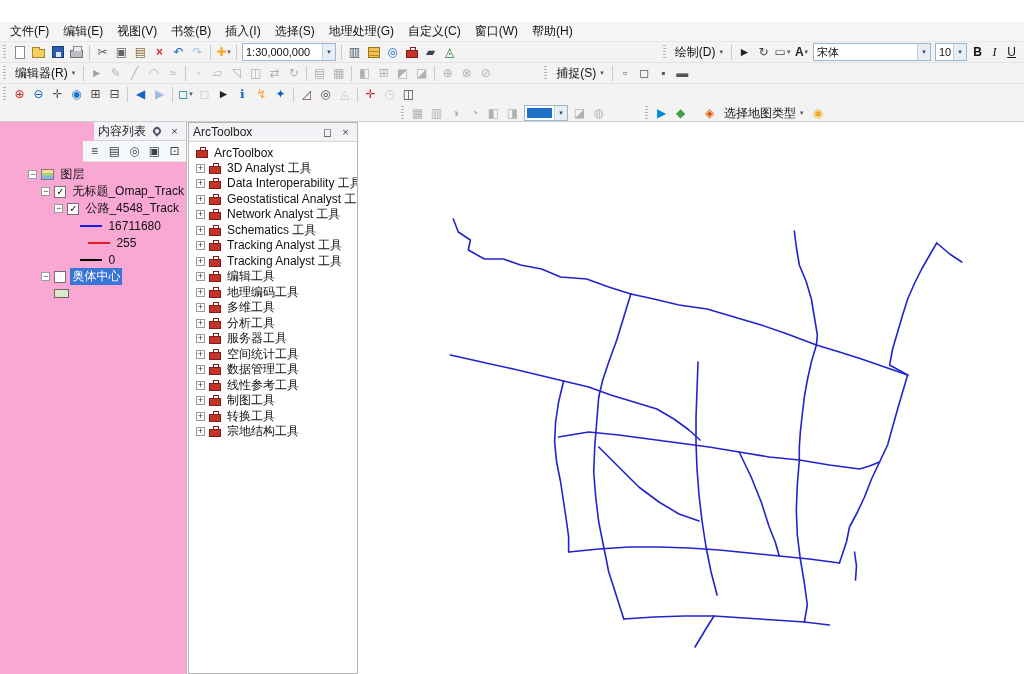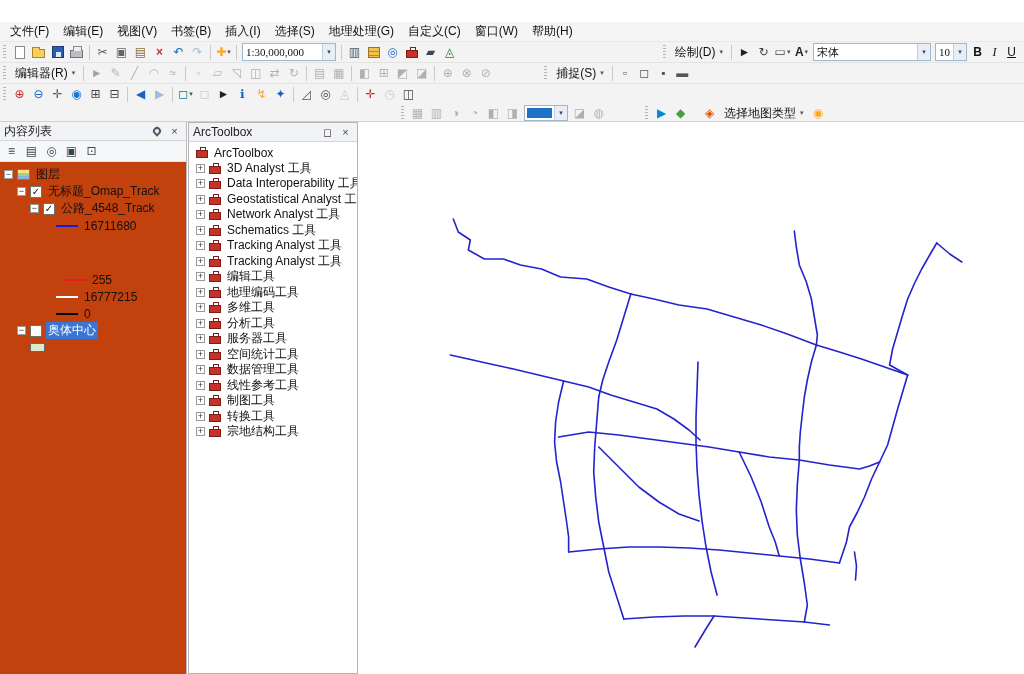--- a/index.html
+++ b/index.html
@@ -26,21 +26,21 @@
   .trowbar4{left:398px;top:62px;right:0;height:18px;}
 
   .tbi{width:19px;height:18px;display:inline-flex;align-items:center;justify-content:center;flex:0 0 auto;border-radius:2px;}
   .tbi .glyph{font-size:12px;line-height:1;}
   .tbi.gray{opacity:.38;}
   .ddm{font-size:7px;color:#555;margin-left:1px;}
   .tsep{width:1px;height:15px;background:#c9c9c9;margin:0 3px;flex:0 0 auto;}
   .grip{width:3px;height:15px;margin:0 4px 0 3px;background:repeating-linear-gradient(to bottom,#b5b5b5 0 1px,transparent 1px 3px);flex:0 0 auto;}
   .tgap{flex:0 0 auto;height:1px;}
   .tspacer{flex:1 1 auto;height:1px;}
-  .combo{height:18px;background:#fff;border:1px solid #9fb6cc;display:inline-flex;align-items:center;flex:0 0 auto;margin:0 2px;font-family:Liberation Serif, serif;}
+  .combo{height:18px;background:#fff;border:1px solid #9fb6cc;display:inline-flex;align-items:center;flex:0 0 auto;margin:0 2px;}
   .combo-val{flex:1;padding:0 3px;font-size:11px;white-space:nowrap;overflow:hidden;}
   .combo-dd{width:13px;align-self:stretch;background:#e8eef5;border-left:1px solid #c2d0de;font-size:7px;display:flex;align-items:center;justify-content:center;color:#446;flex:0 0 auto;}
   .tlabel{display:inline-flex;align-items:center;gap:3px;padding:0 5px;height:18px;flex:0 0 auto;font-size:12px;}
   .tbtn{width:17px;height:17px;display:inline-flex;align-items:center;justify-content:center;font-size:12px;flex:0 0 auto;}
   .tbtn.b{font-weight:bold;}
   .tbtn.i{font-style:italic;font-family:"Liberation Serif","DejaVu Serif",serif;}
   .tbtn.u{text-decoration:underline;}
   .tswatch{height:16px;width:44px;border:1px solid #9fb6cc;background:#fff;display:inline-flex;align-items:center;margin:0 2px;flex:0 0 auto;}
   .tswatch-fill{flex:1;height:10px;margin:0 2px;}
 
@@ -52,21 +52,21 @@
   .sh-floppy{width:12px;height:12px;background:#2a5db0;border:1px solid #1b3c73;position:relative;}
   .sh-floppy::after{content:"";position:absolute;left:3px;bottom:0;width:5px;height:5px;background:#dce6f5;}
   .sh-printer{width:13px;height:8px;background:#b9bec4;border:1px solid #70757a;position:relative;margin-top:4px;}
   .sh-printer::before{content:"";position:absolute;top:-5px;left:2px;width:7px;height:4px;background:#eee;border:1px solid #888;border-bottom:none;}
   .sh-toolbox{width:12px;height:8px;background:#c4322a;border:1px solid #7d1d18;position:relative;margin-top:3px;}
   .sh-toolbox::before{content:"";position:absolute;top:-4px;left:3px;width:4px;height:3px;border:1px solid #7d1d18;border-bottom:none;}
   .sh-catalog{width:12px;height:11px;border:1px solid #9a7324;background:repeating-linear-gradient(to bottom,#f2c14e 0 3px,#b98a2e 3px 4px);}
   .sh-layers{width:13px;height:11px;border:1px solid #7a7a7a;background:linear-gradient(180deg,#ffe08a 0 34%,#9fd08a 34% 67%,#8ab4e0 67%);}
 
   
-  .toc{position:absolute;top:122px;left:0;width:187px;bottom:0;background:#c2410c;border-right:1px solid #b9b9b9;display:flex;flex-direction:column;}
+  .toc{position:absolute;top:122px;left:0;width:187px;bottom:0;background:#f9a8d4;border-right:1px solid #b9b9b9;display:flex;flex-direction:column;align-items:flex-end;}
   .panel-head{height:19px;background:#f1f3f6;border-bottom:1px solid #d4d4d4;display:flex;align-items:center;padding:0 4px;gap:3px;flex:0 0 auto;}
   .panel-head .ptitle{flex:1;font-size:12px;color:#222;overflow:hidden;white-space:nowrap;}
   .head-btn{width:15px;height:15px;display:flex;align-items:center;justify-content:center;font-size:11px;color:#444;flex:0 0 auto;}
   .pinshape{width:8px;height:8px;border:2px solid #556;border-radius:50% 50% 50% 0;transform:rotate(-45deg);}
   .toc-toolbar{height:21px;background:#f6f7f8;border-bottom:1px solid #e2e2e2;display:flex;align-items:center;gap:1px;padding:0 2px;flex:0 0 auto;}
   .toc-body{flex:1;overflow:hidden;padding-top:4px;}
 
   .trow{height:17px;display:flex;align-items:center;gap:4px;white-space:nowrap;}
   .exp{width:9px;height:9px;border:1px solid #9a9a9a;background:#fff;font-size:9px;color:#333;display:flex;align-items:center;justify-content:center;line-height:1;flex:0 0 auto;}
   .cb{width:12px;height:12px;border:1px solid #707070;background:#fff;font-size:10px;line-height:10px;text-align:center;color:#111;flex:0 0 auto;}
@@ -448,27 +448,23 @@
         </div>
         <div class="trow" style="padding-left: 30px;">
           <span class="exp">−</span>
           <span class="cb">✓</span>
           <span class="tlab">公路_4548_Track</span>
         </div>
         <div class="trow" style="padding-left: 56px;">
           <span class="linesw" style="border-top-color: rgb(26, 26, 230);"></span>
           <span class="tlab">16711680</span>
         </div>
-        <div class="trow" style="padding-left: 64px; margin-top: 37px;">
+        <div class="trow" style="padding-left: 64px;">
           <span class="linesw" style="border-top-color: rgb(230, 27, 27);"></span>
           <span class="tlab">255</span>
-        </div>
-        <div class="trow" style="padding-left: 56px;">
-          <span class="linesw" style="border-top-color: rgb(255, 255, 255);"></span>
-          <span class="tlab">16777215</span>
         </div>
         <div class="trow" style="padding-left: 56px;">
           <span class="linesw" style="border-top-color: rgb(0, 0, 0);"></span>
           <span class="tlab">0</span>
         </div>
         <div class="trow" style="padding-left: 17px;">
           <span class="exp">−</span>
           <span class="cb"></span>
           <span class="tlab sel">奥体中心</span>
         </div>

